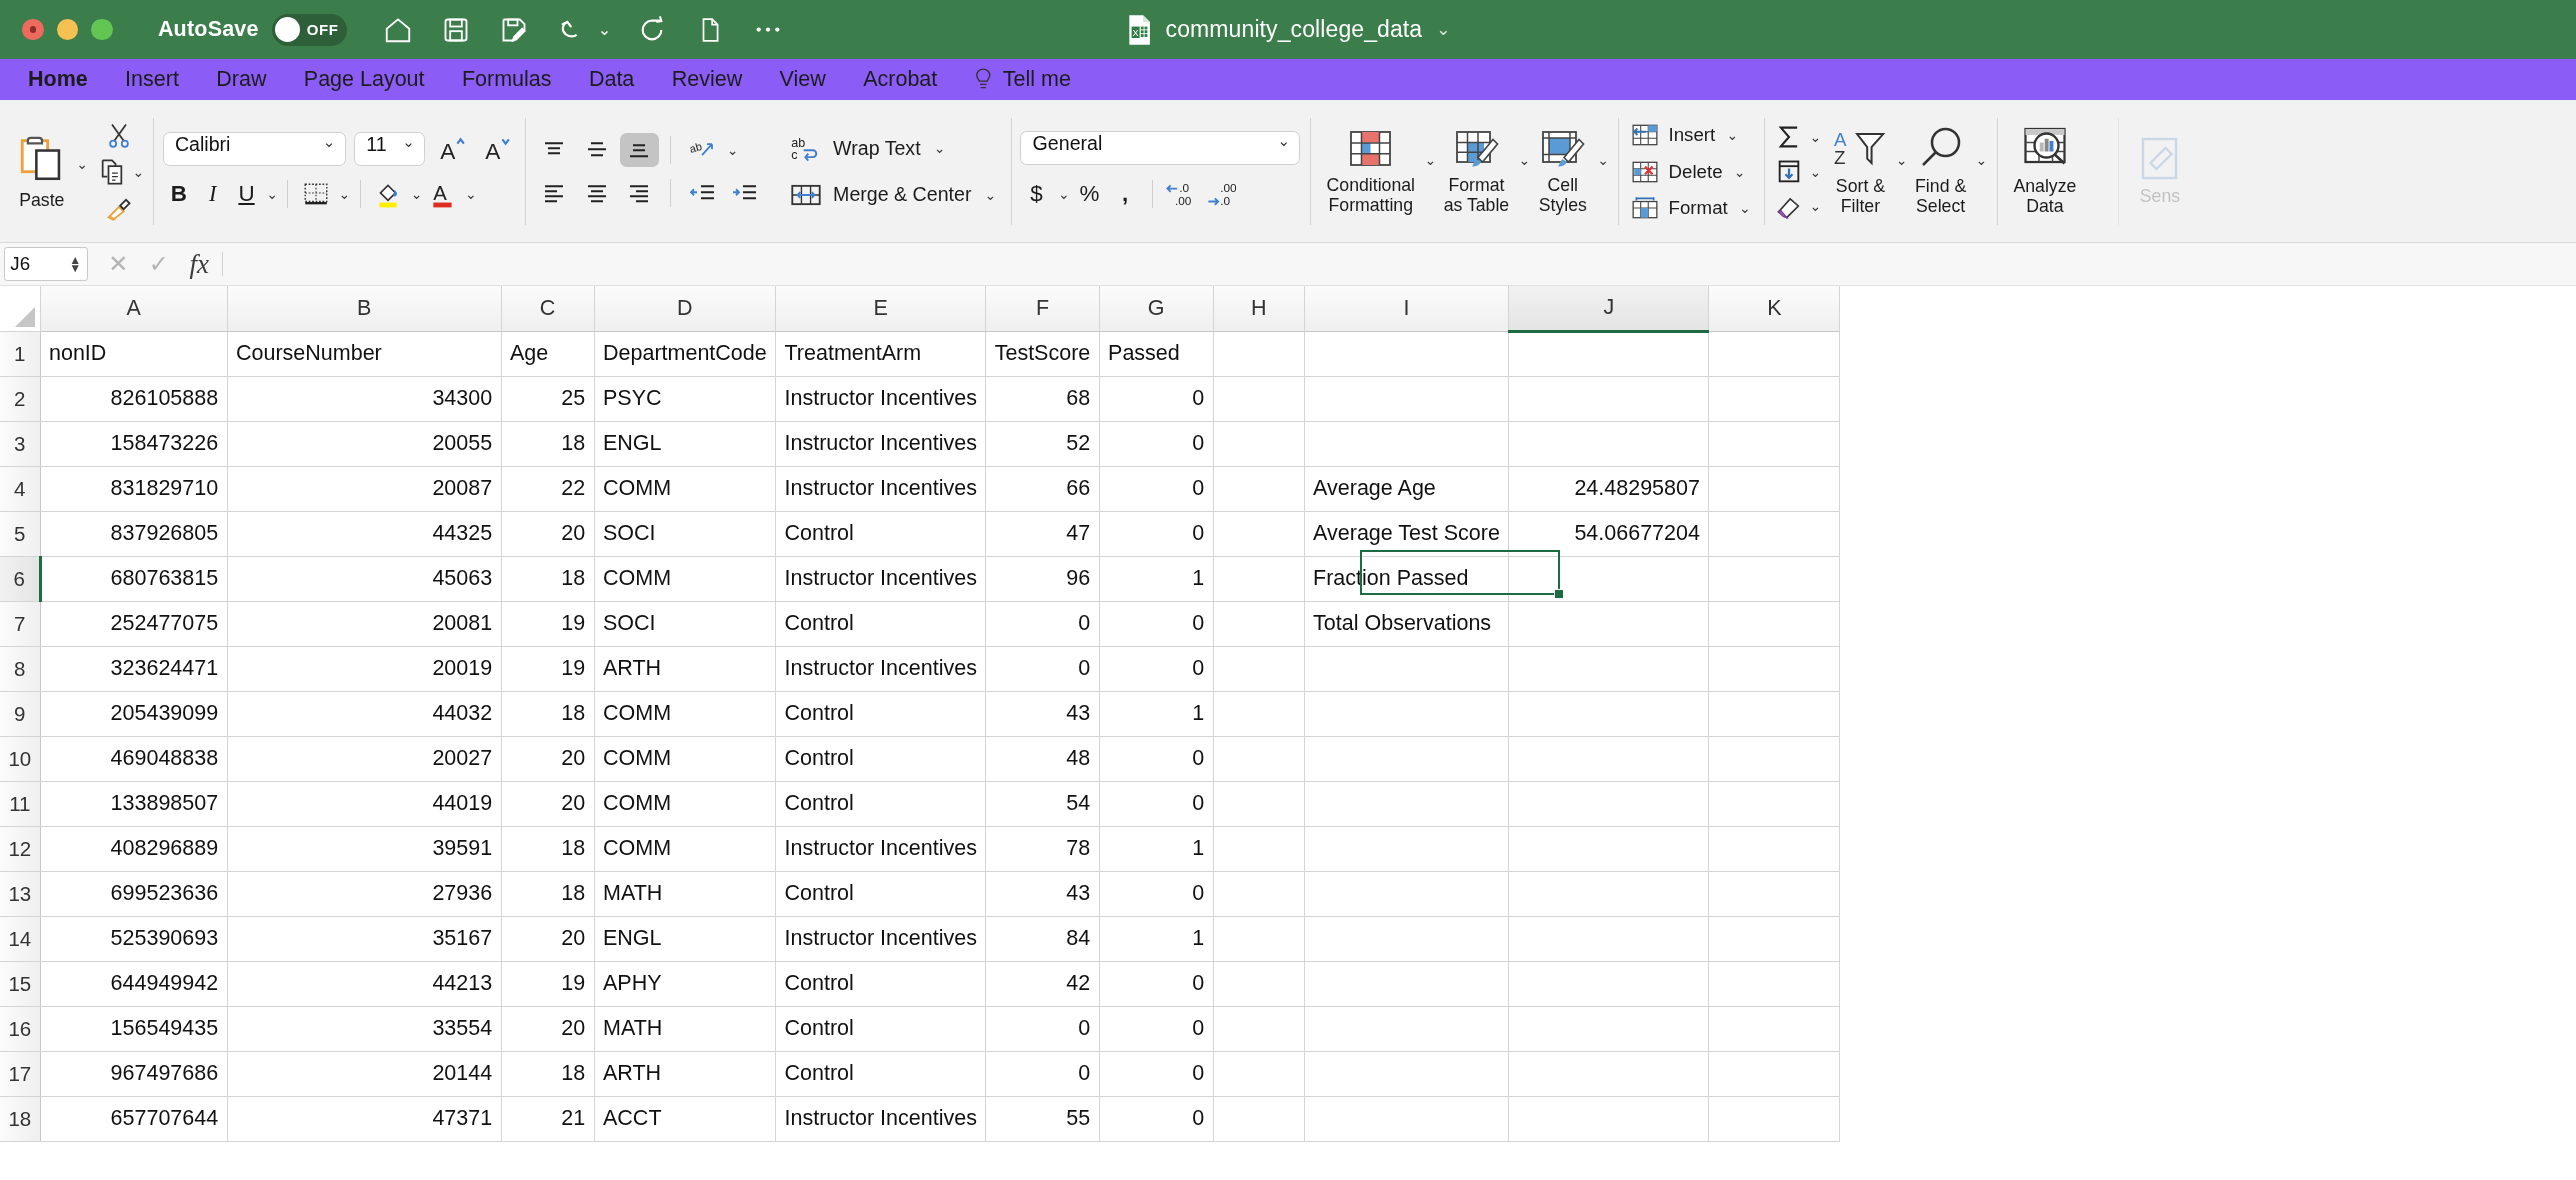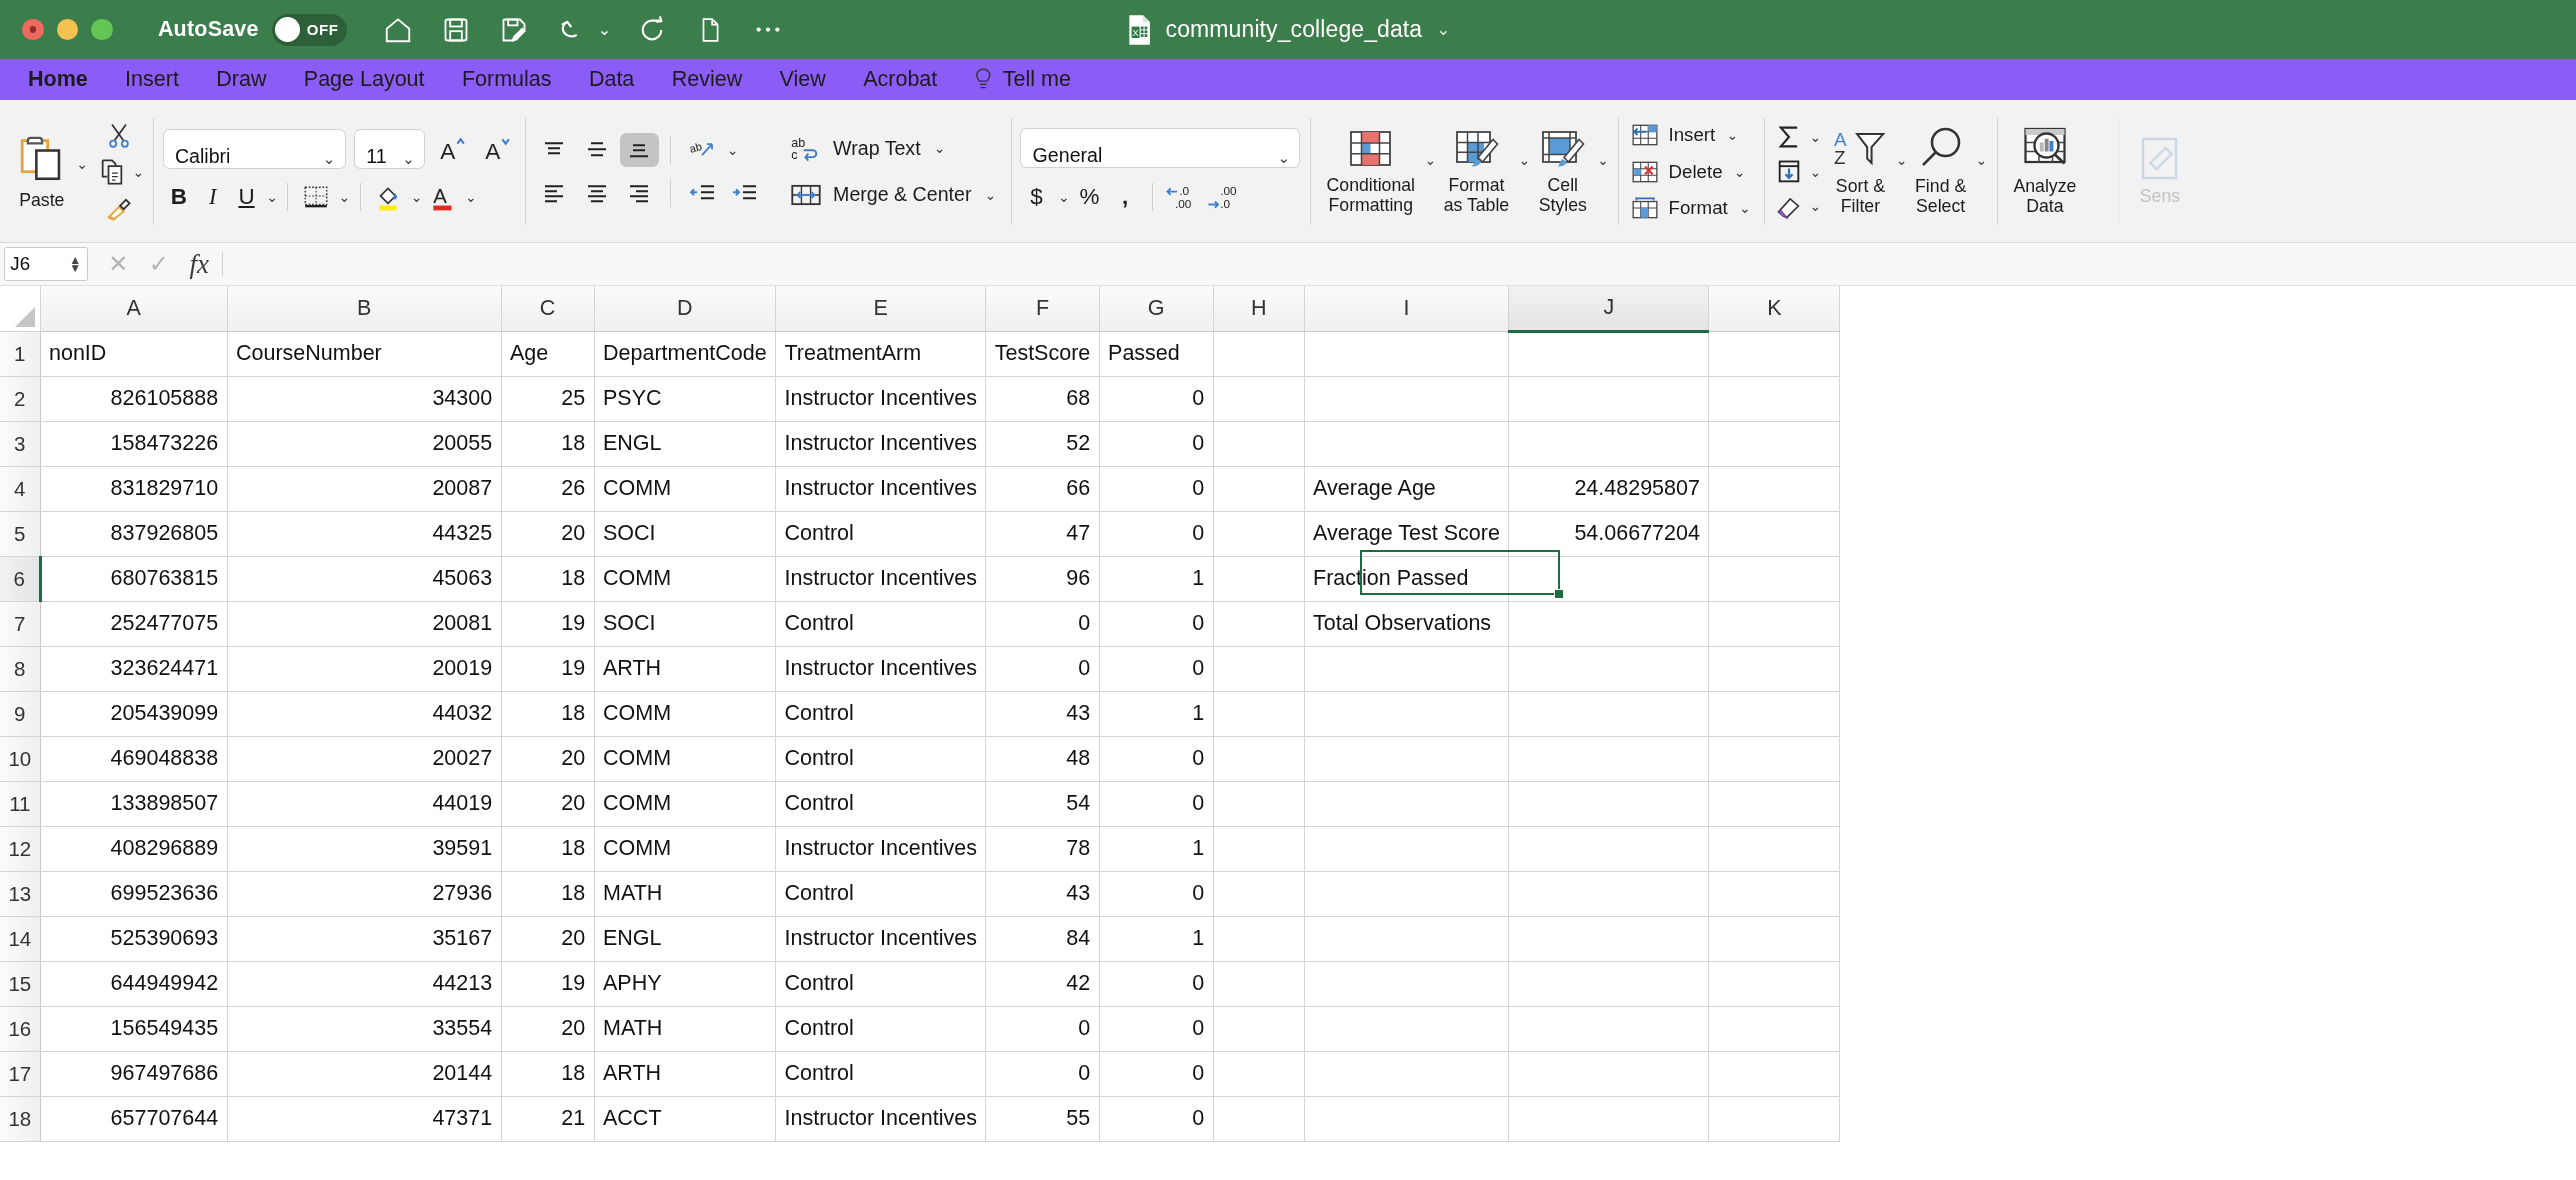--- a/index.html
+++ b/index.html
@@ -80,21 +80,21 @@
   .bigbtn {
     display:flex; flex-direction:column; align-items:center; justify-content:center;
     padding: 3.7px 7.5px; cursor:pointer; min-width: 65px;
   }
   .bigbtn .lbl { font-size: 17.7px; color:#1c1c1c; margin-top: 4.7px; text-align:center; line-height: 1.15; }
   .smallbtn { width: 37px; height: 35px; display:flex; align-items:center; justify-content:center; cursor:pointer; }
   .chev { color:#3a3a3a; font-size: 14px; margin-left: 1.9px; cursor:pointer; }
 
   .combo {
     background:#fff; border:0.9px solid #d0d0d0; border-radius:6.5px;
-    height: 40px; display:flex; align-items:flex-end; padding: 0 9.3px 0 11.2px;
+    height: 34px; display:flex; align-items:flex-start; padding: 0 9.3px 0 11.2px;
     font-size: 19.6px; color:#111; justify-content:space-between; cursor:pointer;
   }
   .combo .cv { overflow:hidden; white-space:nowrap; }
   .combo .cc { color:#333; font-size:15px; margin-left:7.5px; }
 
   .fontrow1 { display:flex; align-items:center; gap: 8.4px; }
   .fontrow2 { display:flex; align-items:center; gap: 1.9px; margin-top: 10.3px; }
   .ficon { font-size: 22.4px; color:#1c1c1c; width:32px; text-align:center; cursor:pointer; }
   .vdiv { width:0.9px; height:28px; background:#cfcfcf; margin: 0 7.5px; }
 
@@ -726,21 +726,21 @@
           <td class="num">0</td>
           <td class="txt"></td>
           <td class="txt"></td>
           <td class="num"></td>
           <td class="txt"></td>
         </tr>
         <tr>
           <td class="rowhead">4</td>
           <td class="num">831829710</td>
           <td class="num">20087</td>
-          <td class="num">26</td>
+          <td class="num">22</td>
           <td class="txt">COMM</td>
           <td class="txt">Instructor Incentives</td>
           <td class="num">66</td>
           <td class="num">0</td>
           <td class="txt"></td>
           <td class="txt">Average Age</td>
           <td class="num">24.48295807</td>
           <td class="txt"></td>
         </tr>
         <tr>

